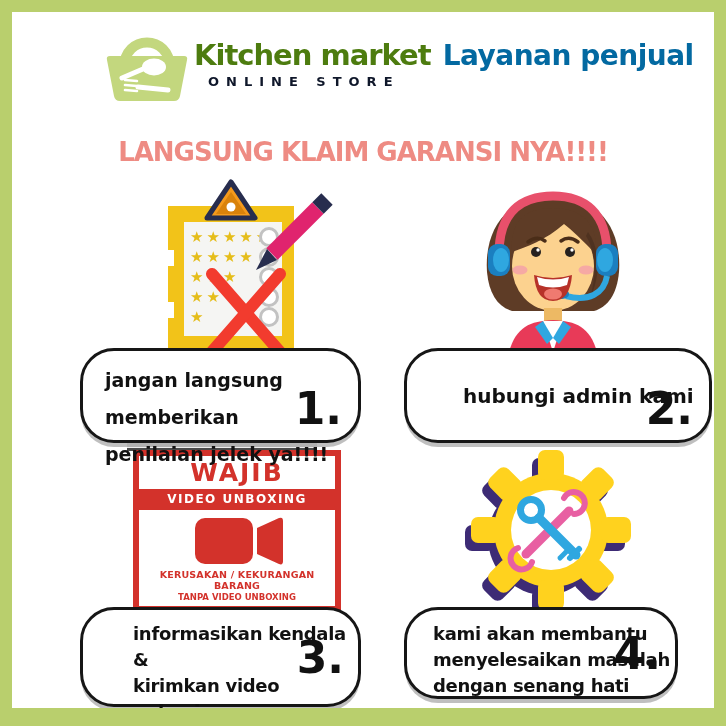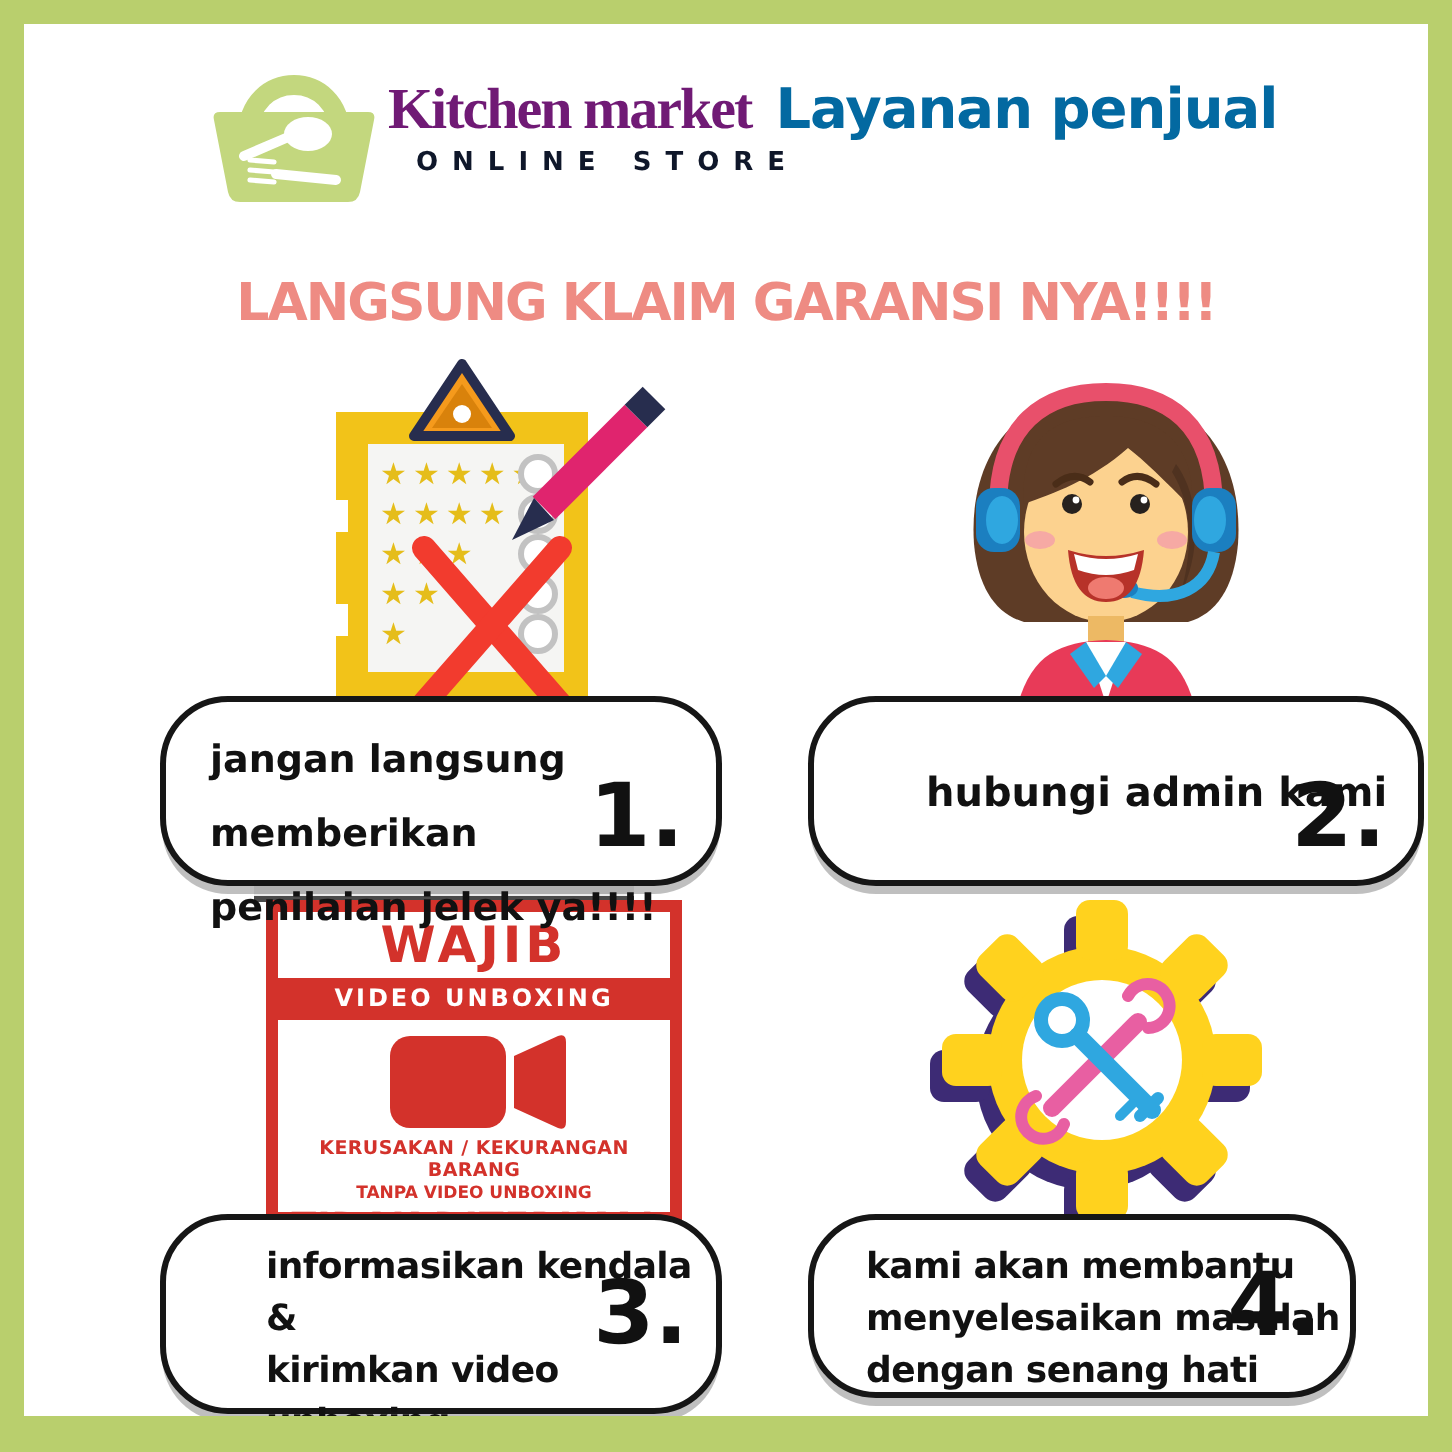--- a/index.html
+++ b/index.html
@@ -5,21 +5,21 @@
   html,body { margin:0; padding:0; background:#fff; }
   .frame {
     position:relative; width:726px; height:726px; box-sizing:border-box;
     border:12px solid #b9cf6d; border-bottom-width:18px;
     background:#fff; overflow:hidden;
     font-family:"DejaVu Sans", sans-serif;
   }
   
   .logo { position:absolute; left:84px; top:4px; }
   .brand-line { position:absolute; left:182px; top:26px; display:flex; align-items:baseline; gap:12px; white-space:nowrap; }
-  .brand-name { font-size:29px; font-weight:bold; color:#701a75; letter-spacing:-1px;font-family:Liberation Serif, serif; }
+  .brand-name { font-size:29px; font-weight:bold; color:#4d7c0f; letter-spacing:-1px; }
   .brand-subtitle { font-size:28px; font-weight:bold; color:#0369a1; letter-spacing:-0.5px; }
   .brand-tagline { position:absolute; left:196px; top:62px; font-size:13px; font-weight:bold; letter-spacing:7px; color:#0f172a; }
   
   .title-line1 { position:absolute; top:84px; left:0; width:100%; text-align:center;
     font-size:33px; font-weight:bold; color:#bf4d60; letter-spacing:-1px; white-space:nowrap; }
   .title-line2 { position:absolute; top:125px; left:0; width:100%; text-align:center;
     font-size:26px; font-weight:bold; color:#ee8b83; letter-spacing:-1px; white-space:nowrap; }
   
   .illu { position:absolute; z-index:1; }
   #clipboard-illu { left:110px; top:164px; }

